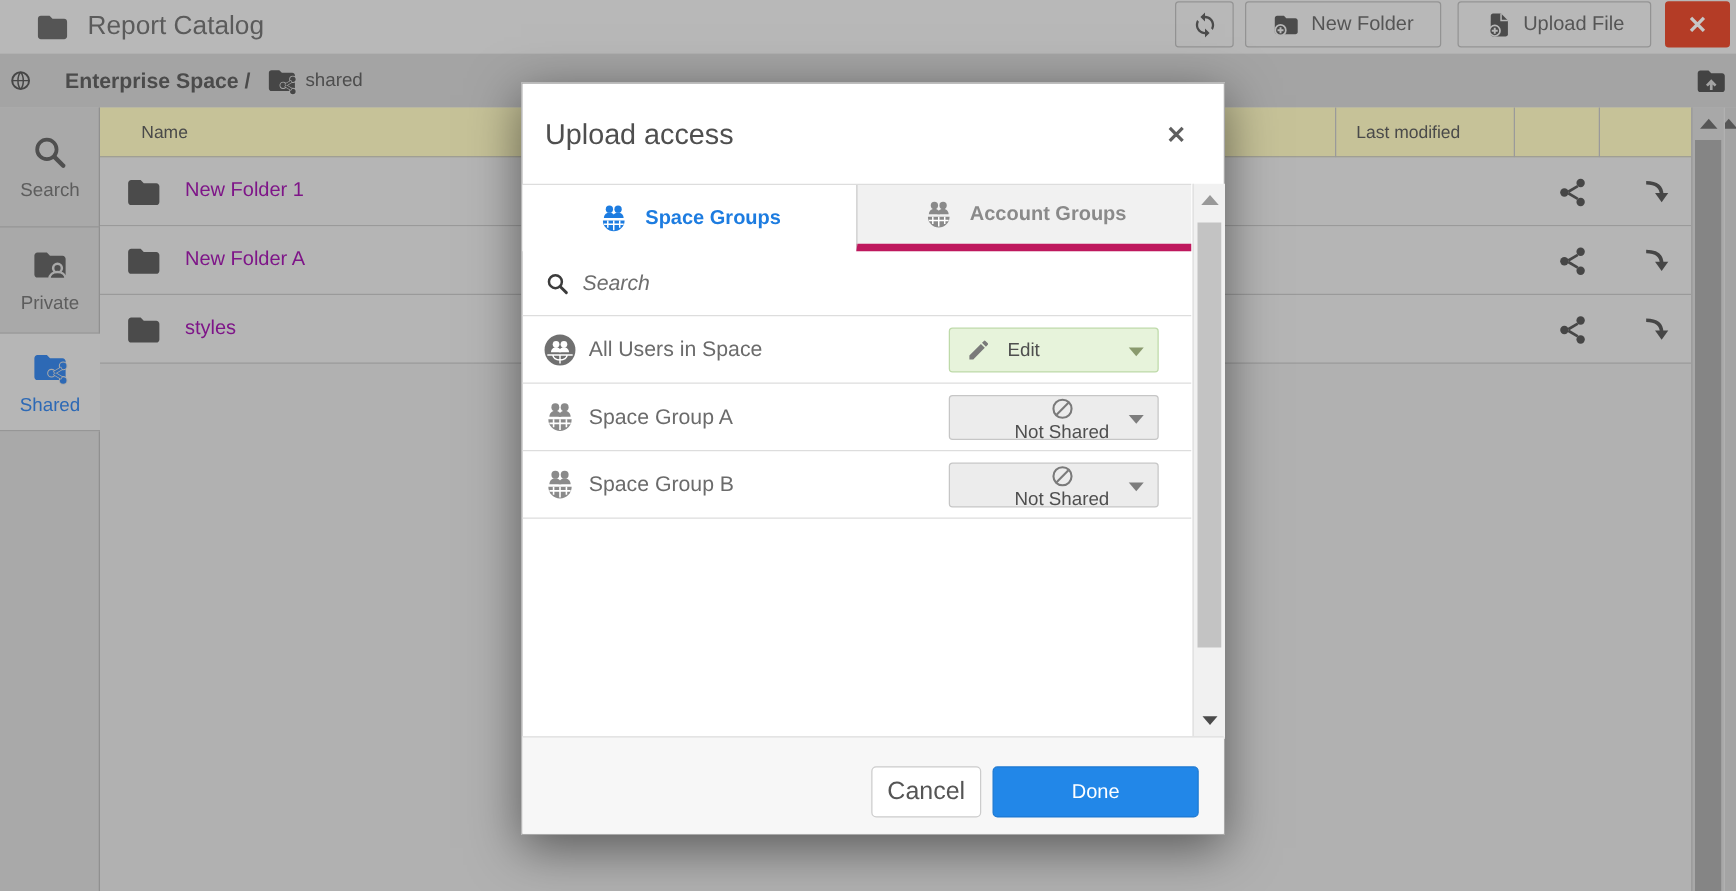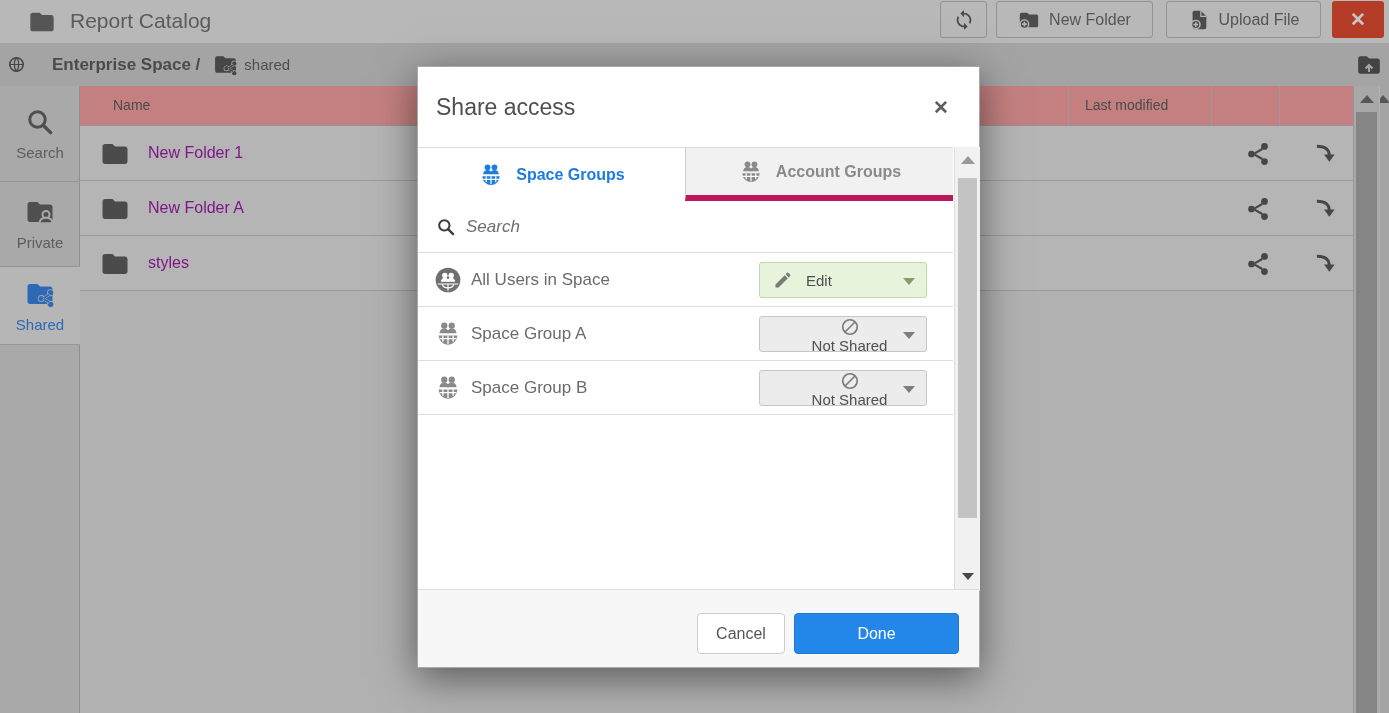--- a/index.html
+++ b/index.html
@@ -43,21 +43,21 @@
   .side-item { width:80px; display:flex; flex-direction:column; align-items:center;
     justify-content:center; gap:7px; border-bottom:1px solid #c0c0c0; cursor:pointer;
     color:#787878; font-size:15px; }
   .side-item .sic { width:30px; height:30px; color:#666666; }
   .si-search { height:96px; }
   .si-private { height:85px; }
   .si-shared { height:78px; background:#eaeaea; color:#3a87e8; }
   .si-shared .sic { color:#3a87e8; }
 
   .content-bg { position:absolute; left:80px; top:86px; width:1273px; bottom:0; background:#e3e3e3; }
-  .thead { position:absolute; left:80px; top:86px; width:1273px; height:40px; background:#fca5a5;
+  .thead { position:absolute; left:80px; top:86px; width:1273px; height:40px; background:#fef9c3;
     border-bottom:1px solid #bdbdbd; }
   .th-label { position:absolute; top:11px; font-size:14px; color:#5f5f5f; cursor:pointer; }
   .th-name { left:33px; }
   .th-modified { left:1005px; }
   .th-div { position:absolute; top:0; width:1px; height:40px; background:#c6c6c6; }
 
   .trow { position:absolute; left:80px; width:1273px; height:55px; background:#e8e8e8;
     border-bottom:1px solid #c6c6c6; cursor:pointer; }
   .trow .rfolder { position:absolute; left:20px; top:13px; width:30px; height:30px; color:#606060; }
   .trow .rname { position:absolute; left:68px; top:18px; font-size:16px; color:#a21caf; }
@@ -117,21 +117,21 @@
   .perm-btn .plabel { margin-left:13px; }
   .perm-btn .caret { position:absolute; right:11px; top:15px; width:0; height:0;
     border-left:6px solid transparent; border-right:6px solid transparent; border-top:7px solid #7d7d7d; }
   .perm-edit { background:#e7f3db; border:1px solid #bedaa9; }
   .perm-edit .caret { border-top-color:#8a9a6e; }
   .perm-none { background:#ececec; border:1px solid #c6c6c6;flex-direction:column; }
 
   .m-footer { position:absolute; left:0; bottom:0; width:100%; height:78px; background:#f7f7f7;
     border-top:1px solid #dddddd; }
   .btn-cancel { position:absolute; right:194px; top:23px; width:88px; height:41px; background:#ffffff;
-    border:1px solid #cccccc; border-radius:4px; font-size:16px; color:#555555; cursor:pointer;
+    border:1px solid #cccccc; border-radius:4px; font-size:20px; color:#555555; cursor:pointer;
     font-family:"Liberation Sans",sans-serif; }
   .btn-done { position:absolute; right:20px; top:23px; width:165px; height:41px; background:#2287e8;
     border:1px solid #1d78d1; border-radius:4px; font-size:16px; color:#ffffff; cursor:pointer;
     font-family:"Liberation Sans",sans-serif; }
 </style>
 </head>
 <body>
 
 <svg width="0" height="0" style="position:absolute">
   <defs>
@@ -364,21 +364,21 @@
     <span class="thumb"></span>
   </div>
   <div class="edge-strip">
     <span class="up"></span>
   </div>
 </div>
 
 <div class="overlay"></div>
 
 <div class="modal">
-  <span class="m-title">Share access</span>
+  <span class="m-title">Upload access</span>
   <button class="m-close">
     <span>✕</span>
   </button>
 
   <div class="m-tabs">
     <div class="m-tab active">
       <span class="tic">
         <svg viewBox="0 0 24 24" width="26" height="26">
             <use href="#i-people-globe"></use>
           </svg>

